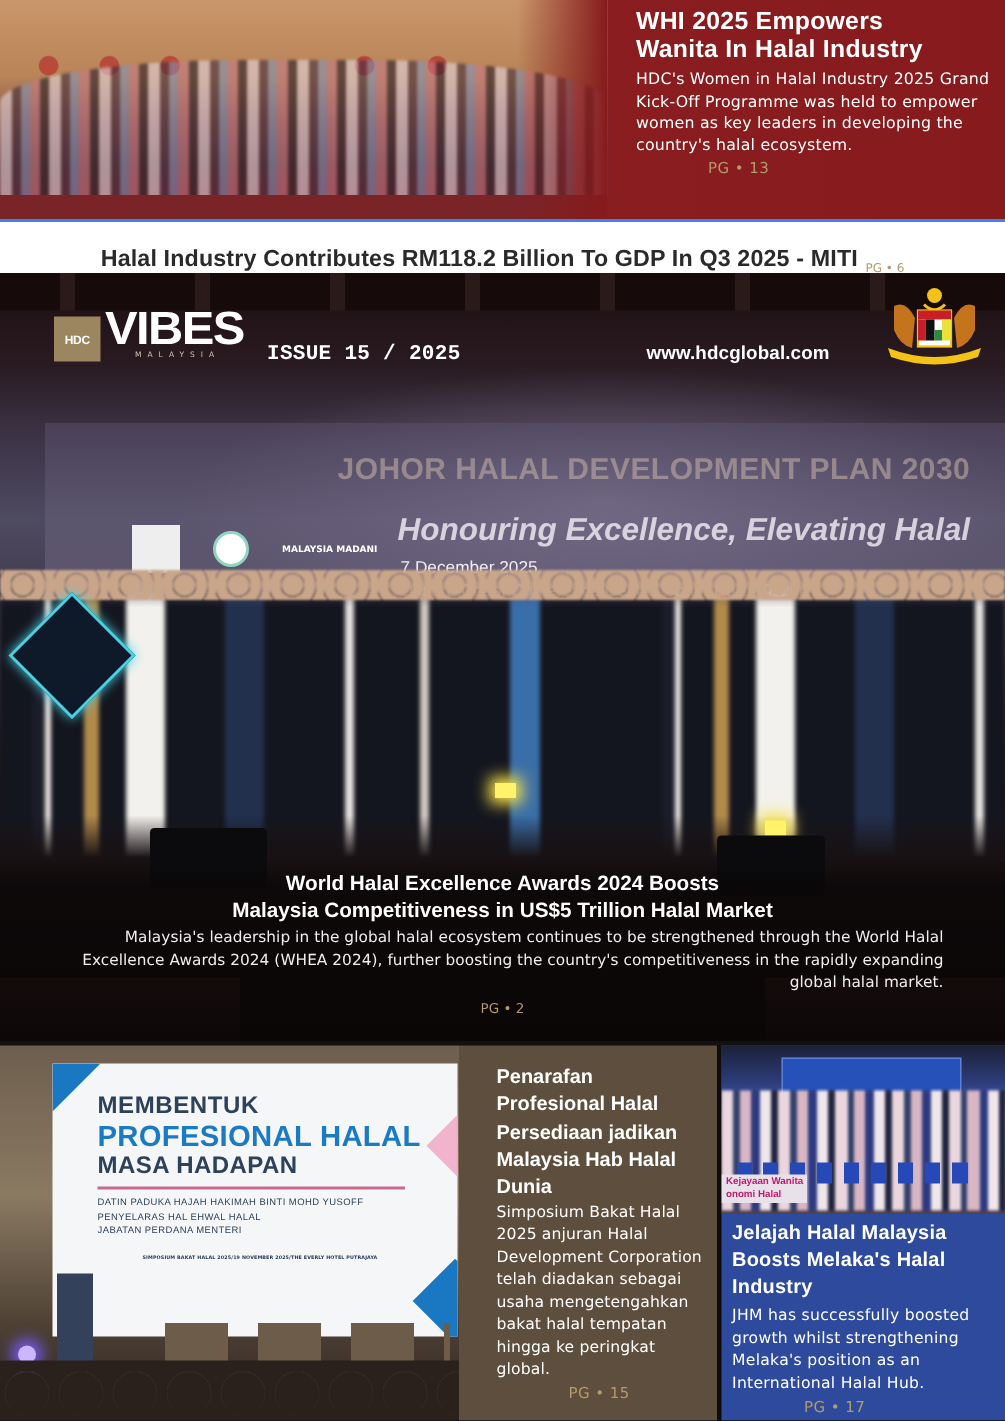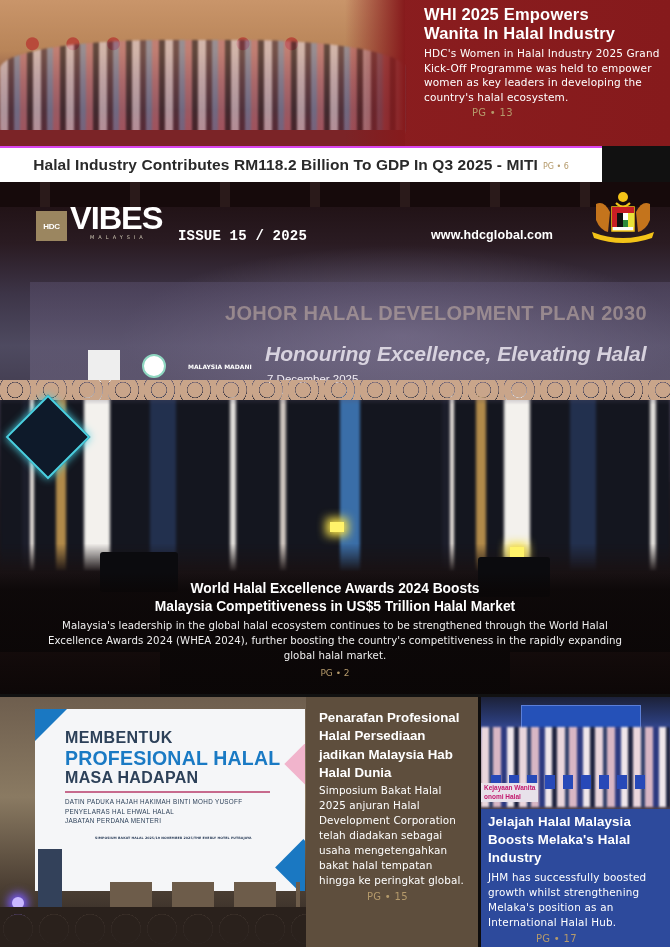--- a/index.html
+++ b/index.html
@@ -44,22 +44,22 @@
   }
   .top-body {
     color: #fff; font-size: 10.5px; line-height: 14.6px; margin-top: 3px; letter-spacing: 0.15px;
   }
   .pg {
     color: #b59a6b; font-size: 10px; margin-top: 3px; letter-spacing: .3px; margin-left: 48px;
   }
 
   
   .banner {
-    position: absolute; left: 0; top: 146px; width: 602px; height: 36px; background: #fff;
-    border-top: 2px solid #d946ef; display: flex; align-items: center; justify-content: center;
+    position: absolute; left: 0; top: 146px; width: 670px; height: 36px; background: #fff;
+    border-top: 2px solid #3b82f6; display: flex; align-items: flex-end; justify-content: center;
   }
   .banner-text {
     font-family: "Liberation Sans", sans-serif; font-weight: 700; font-size: 15.5px; color: #2a2a2a; letter-spacing: 0.1px;
   }
   .banner-pg { color: #b59a6b; font-size: 8px; margin-left: 5px; position: relative; top: 1px; }
 
   
   .hero {
     position: absolute; left: 0; top: 182px; width: 670px; height: 512px;
     background:
@@ -156,21 +156,21 @@
 
   .hero-caption {
     position: absolute; left: 0; top: 390px; width: 670px; height: 122px;
     background: linear-gradient(180deg, rgba(10,6,6,0) 0%, rgba(10,6,6,.75) 15%, rgba(10,6,6,.92) 100%);
     text-align: center; padding-top: 8px;
   }
   .hero-title {
     color: #fff; font-family: "Liberation Sans", sans-serif; font-weight: 700; font-size: 13.8px; line-height: 17.5px;
   }
   .hero-body {
-    color: #eee; font-size: 10.2px; line-height: 15px; margin-top: 3px; padding: 0 41px; letter-spacing: .05px;
+    color: #eee; font-size: 10.2px; line-height: 15px; margin-top: 3px; padding: 0 41px; letter-spacing: .05px; text-align: right;
   }
   .hero-pg { color: #b59a6b; font-size: 9px; margin-top: 5px; }
 
   
   .bottom { position: absolute; left: 0; top: 697px; width: 670px; height: 250px; background: #0e0c0c; }
   .b-photo {
     position: absolute; left: 0; top: 0; width: 306px; height: 250px; overflow: hidden;
     background: linear-gradient(180deg, #6e5e4e 0%, #8a7a62 40%, #4d4034 75%, #2a2220 100%);
   }
   .slide {
@@ -189,21 +189,21 @@
   .podium { position: absolute; left: 38px; top: 152px; width: 24px; height: 60px; background: #33415a; }
   .chairs { position: absolute; left: 110px; top: 185px; width: 190px; height: 30px;
     background: repeating-linear-gradient(90deg, #6d5c4a 0 42px, transparent 42px 62px); }
   .audience { position: absolute; left: 0; right: 0; bottom: 0; height: 40px;
     background: repeating-radial-gradient(circle at 18px 22px, #2a211c 0 14px, transparent 15px);
     background-size: 36px 40px; }
   .spotlight { position:absolute; left: 12px; top: 200px; width: 12px; height: 12px; border-radius: 50%; background: #c9b8ff; box-shadow: 0 0 10px 4px #7b5cff; }
 
   .b-mid {
     position: absolute; left: 306px; top: 0; width: 172px; height: 250px; background: #5e4e3d;
-    padding: 12px 8px 0 13px;
+    padding: 12px 8px 0 25px;
   }
   .mid-title { color: #fff; font-family: "Liberation Sans", sans-serif; font-weight: 700; font-size: 13.3px; line-height: 18.3px; }
   .mid-body { color: #fff; font-size: 10.4px; line-height: 15px; margin-top: 1px; letter-spacing: .1px; }
 
   .b-right {
     position: absolute; left: 481px; top: 0; width: 189px; height: 250px; background: #2d4a9c;
   }
   .r-photo {
     position: absolute; left: 0; top: 0; width: 189px; height: 112px; overflow: hidden;
     background: linear-gradient(180deg, #1c2138 0%, #2b3d7a 22%, #3a4d9a 30%, #6b5b7c 45%, #5c5262 70%, #4c3f4a 100%);

